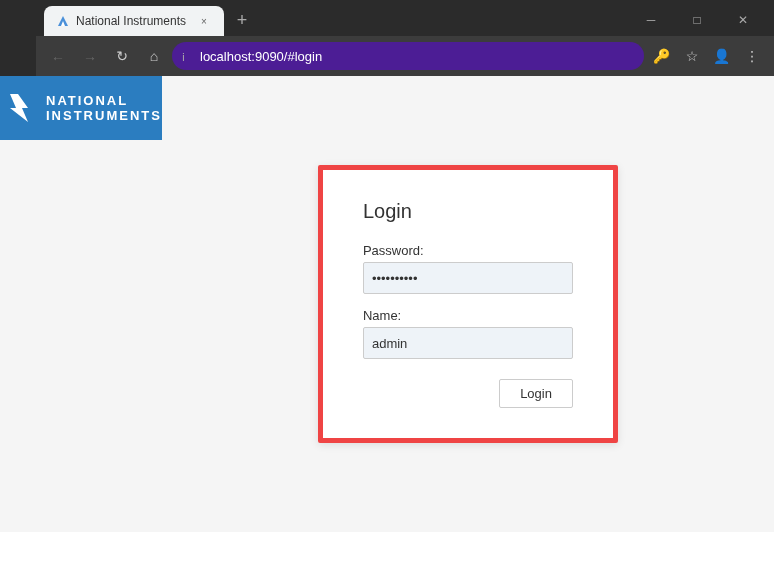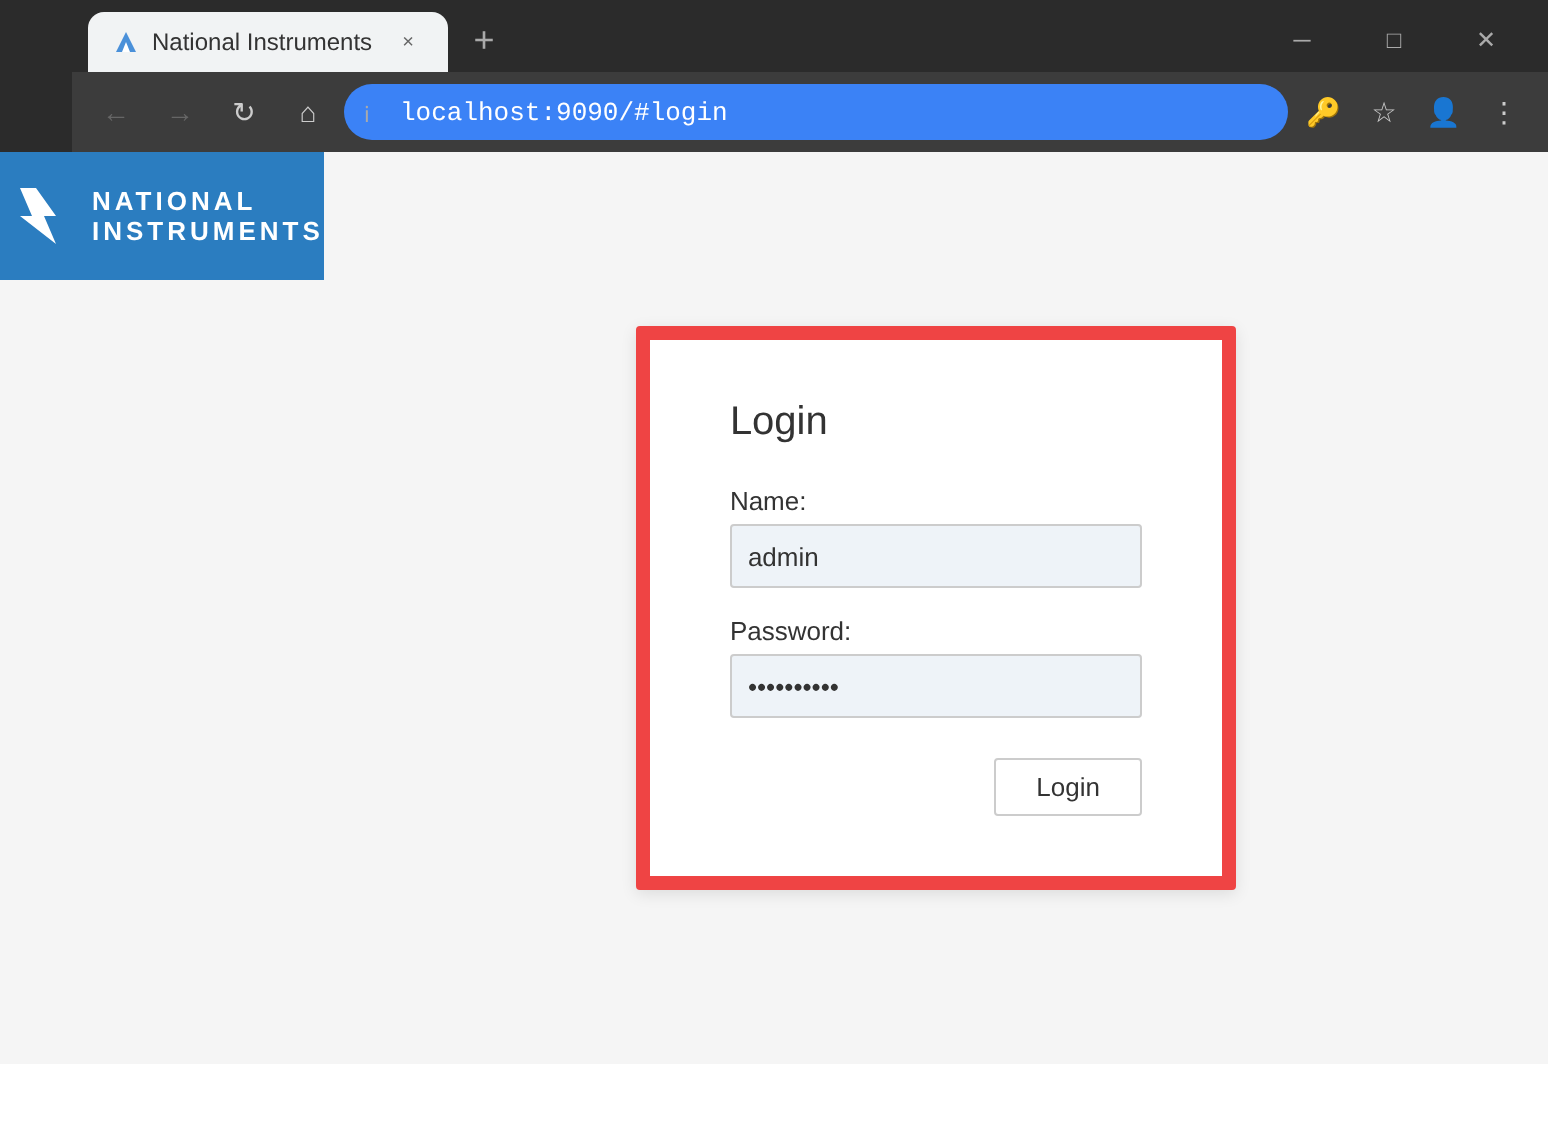--- a/index.html
+++ b/index.html
@@ -191,21 +191,21 @@
 
     
     .login-area {
       flex: 1;
       display: flex;
       align-items: center;
       justify-content: center;
     }
     .login-card {
       background: #fff;
-      border: 7px solid #ef4444;
+      border: 5px solid #ef4444;
       border-radius: 2px;
       padding: 30px 40px 30px 40px;
       width: 300px;
       box-shadow: 0 2px 8px rgba(0,0,0,0.1);
     }
     .login-title {
       font-size: 20px;
       font-weight: normal;
       color: #333;
       margin-bottom: 20px;
@@ -269,21 +269,21 @@
     </div>
   </div>
 
   <div class="address-bar-row">
     <div class="nav-btn disabled">←</div>
     <div class="nav-btn disabled">→</div>
     <div class="nav-btn">↻</div>
     <div class="nav-btn">⌂</div>
     <div class="address-bar-container">
       <span class="lock-icon">ℹ</span>
-      <input type="text" class="form-input" style="background: #3b82f6; color: rgb(255, 255, 255); border-color: rgb(80, 80, 80); font-family: Liberation Mono, monospace;" value="localhost:9090/#login">
+      <input type="text" class="form-input" style="background: #4c1d95; color: rgb(255, 255, 255); border-color: rgb(80, 80, 80);" value="localhost:9090/#login">
     </div>
     <div class="toolbar-right">
       <div class="toolbar-icon">🔑</div>
       <div class="toolbar-icon">☆</div>
       <div class="toolbar-icon">👤</div>
       <div class="toolbar-icon">⋮</div>
     </div>
   </div>
 </div>
 
@@ -299,25 +299,25 @@
     <div class="ni-logo-text">
       <span class="line1">NATIONAL</span>
       <span class="line2">INSTRUMENTS</span>
     </div>
   </div>
 
   <div class="login-area">
     <div class="login-card">
       <div class="login-title">Login</div>
       <div class="form-group">
+        <label class="form-label">Password:</label>
+        <input type="password" class="form-input" value="••••••••••" style="">
+      </div>
+      <div class="form-group">
         <label class="form-label">Name:</label>
         <input type="text" class="form-input" value="admin" style="">
-      </div>
-      <div class="form-group">
-        <label class="form-label">Password:</label>
-        <input type="password" class="form-input" value="••••••••••" style="">
       </div>
       <div class="form-actions">
         <button class="login-btn">Login</button>
       </div>
     </div>
   </div>
 </div>
 
 </body></html>

